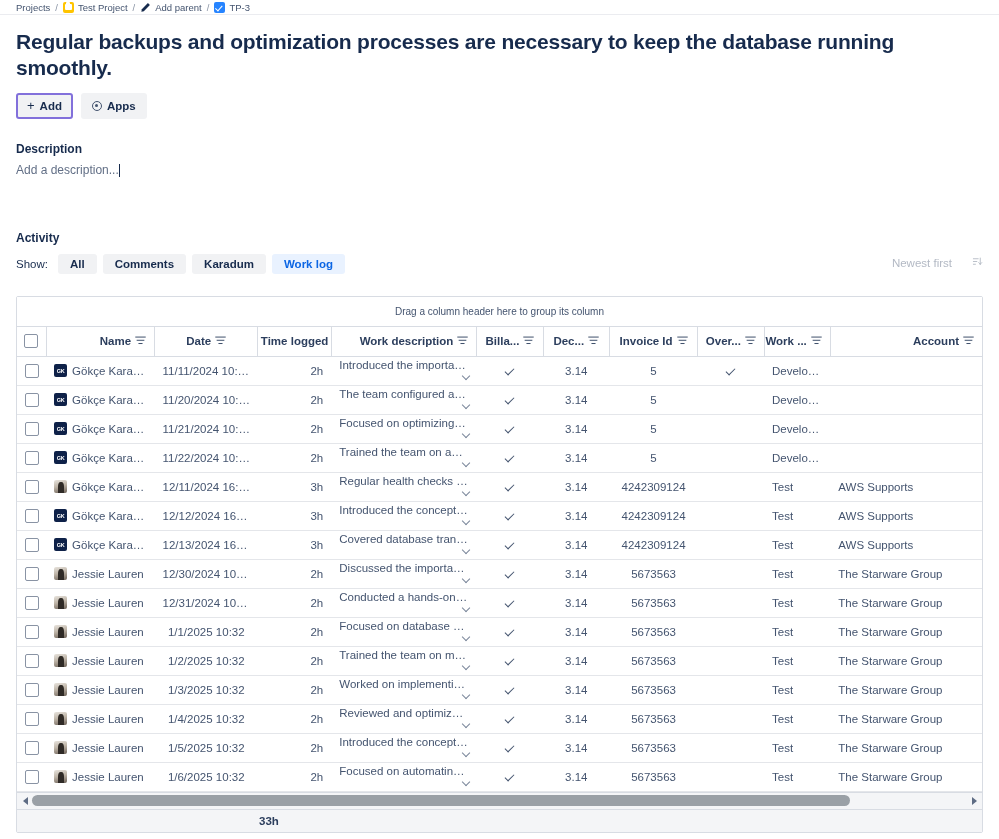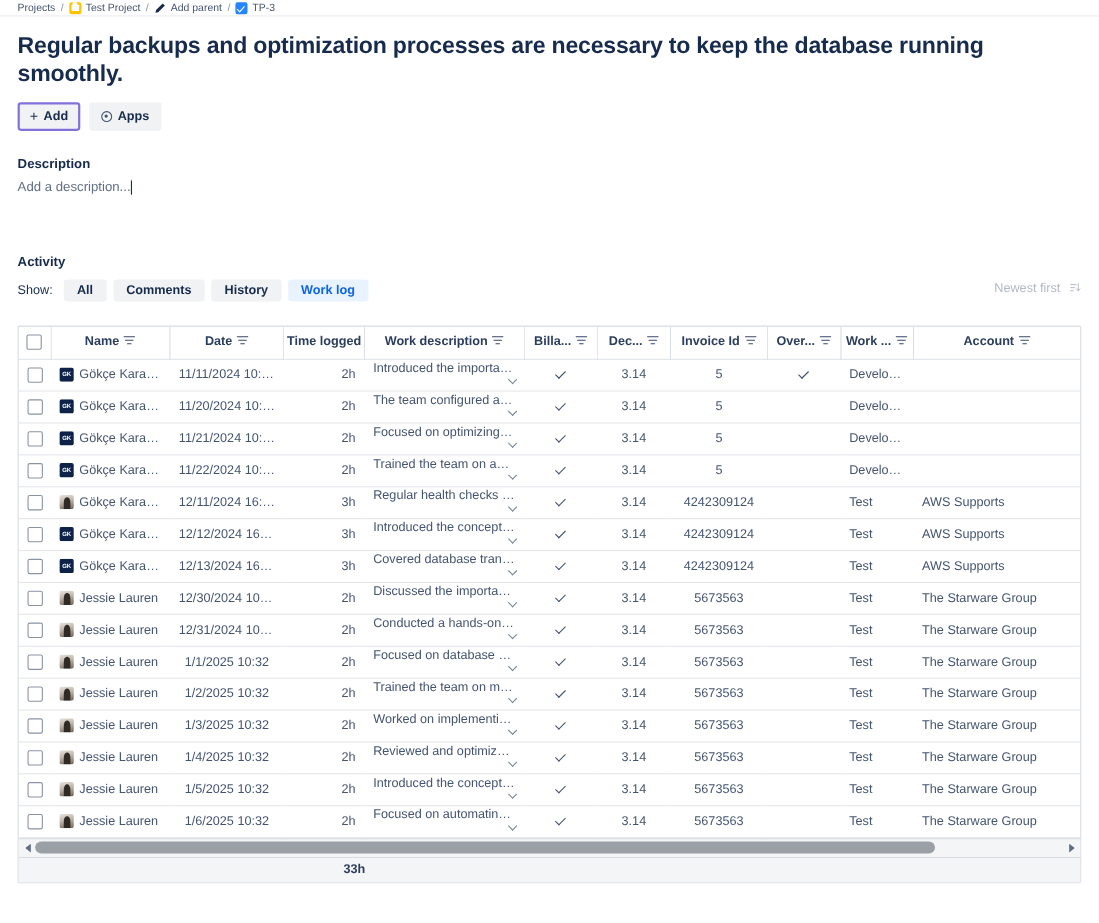--- a/index.html
+++ b/index.html
@@ -109,21 +109,21 @@
   .chip {
     font-size: 11.5px; font-weight: 600;
     padding: 4px 12px; border-radius: 3px;
     background: #F1F2F4; color: #172B4D; cursor: pointer;
     line-height: 12px;
   }
   .chip.active { background: #E9F2FF; color: #0C66E4; }
   .newest {
     position: absolute; right: 0; top: 2px;
     font-size: 11.5px; color: #B3B9C4;
-    display: flex; align-items: flex-start; gap: 8px; cursor: pointer; margin-left: 35px;
+    display: flex; align-items: center; gap: 20px; cursor: pointer; margin-left: 35px;
   }
 
   
   .grid-wrap {
     margin-top: 22px;
     border: 1px solid #D8DCE3;
     border-radius: 2px;
     background: #fff;
   }
   .group-panel {
@@ -147,21 +147,21 @@
     border-right: 1px solid #D8DCE3;
     border-bottom: 1px solid #D8DCE3;
     padding: 0 8px;
     text-align: left;
     white-space: nowrap;
     position: relative;
     background: #fff;
     vertical-align: middle;
   }
   table.grid th:last-child { border-right: none; }
-  .th-inner { display:flex; align-items:center; justify-content: center; gap:4px;}
+  .th-inner { display:flex; align-items:center; justify-content: flex-end; gap:4px;}
   .th-inner.c { justify-content: center; }
   .th-inner.r { justify-content: center; }
   .filter-icon { flex: 0 0 auto; width: 11px; height: 9px; opacity: .95; }
 
   table.grid td {
     height: 29px;
     border-bottom: 1px solid #E4E6EA;
     padding: 0 8px;
     color: #44546F;
     vertical-align: middle;
@@ -223,21 +223,21 @@
   .hs-thumb { position:absolute; left:0; top:0; height:11px; width:87.5%; background:#9AA0A6; border-radius:6px; cursor:pointer;}
 
   .total-row {
     height: 23px;
     display: flex; align-items: center;
     background: #F4F5F7;
     border-top: 1px solid #D8DCE3;
     font-size: 11.5px; font-weight: 700; color: #2C3E5D;
   }
   .total-spacer { width: 242px; flex: 0 0 auto; }
-  .total-val { width: 73px; flex: 0 0 auto; text-align: right; }
+  .total-val { width: 73px; flex: 0 0 auto; text-align: left; }
   .sort-glyph { font-size: 10px; }
 </style>
 </head>
 <body>
 
 <div class="breadcrumb-bar">
   <span class="bc-item">
     <a class="bc-link">Projects</a>
   </span>
   <span class="bc-sep">/</span>
@@ -280,35 +280,36 @@
   <div class="desc-placeholder">
     <span>Add a description...</span>
       <span class="caret"></span>
   </div>
 
   <div class="section-label activity-label">Activity</div>
   <div class="show-row">
     <span class="show-text">Show:</span>
     <span class="chip">All</span>
     <span class="chip">Comments</span>
-    <span class="chip">History</span>
+    <span class="chip">Karadum</span>
     <span class="chip active">Work log</span>
     <span class="newest">
       <span>Newest first</span>
       <span class="sort-glyph">
         <svg width="11" height="11" viewBox="0 0 16 16">
             <path d="M2 4h7M2 8h5M2 12h3" stroke="#B3B9C4" stroke-width="1.3" stroke-linecap="round"></path>
             <path d="M12 3v9m0 0 2.2-2.4M12 12l-2.2-2.4" stroke="#B3B9C4" stroke-width="1.3" fill="none" stroke-linecap="round"></path>
           </svg>
       </span>
     </span>
   </div>
 
   <div class="grid-wrap">
 
+    <div class="group-panel">Drag a column header here to group its column</div>
 
     <table class="grid">
       <colgroup id="grid-colgroup">
           <col style="width: 29px;">
           <col style="width: 108px;">
           <col style="width: 103px;">
           <col style="width: 73px;">
           <col style="width: 145px;">
           <col style="width: 66px;">
           <col style="width: 66px;">

